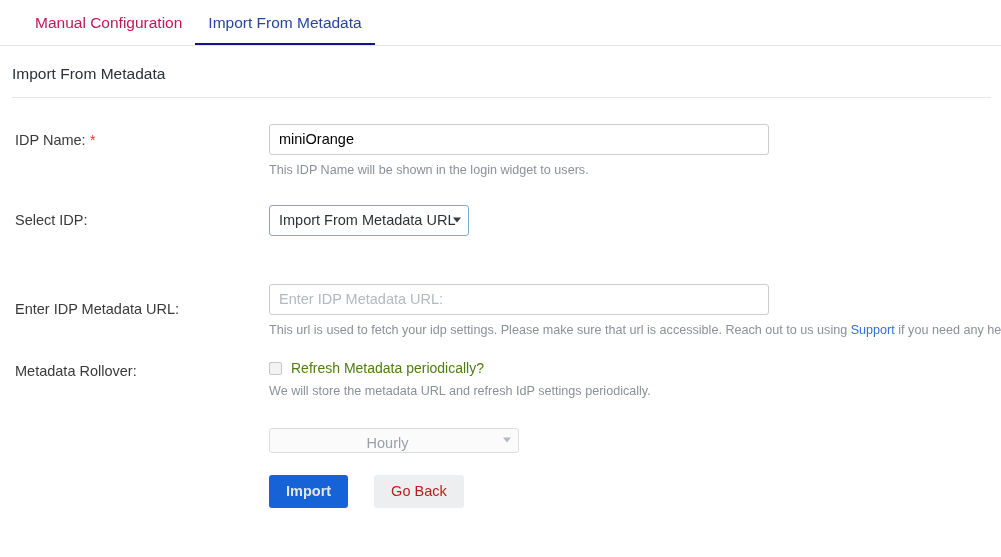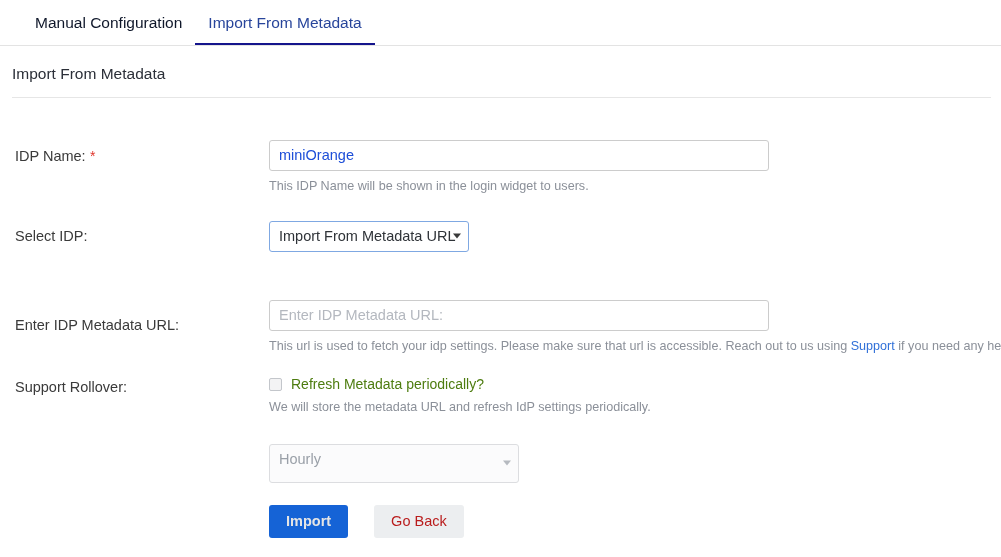--- a/index.html
+++ b/index.html
@@ -22,21 +22,21 @@
     box-sizing: border-box;
     border-bottom: 1px solid #e3e3e3;
     padding-left: 22px;
     display: flex;
     align-items: flex-start;
   }
   .tab {
     font-size: 15.5px;
     line-height: 1;
     padding: 15px 13px 14px 13px;
-    color: #0f172a;
+    color: #be185d;
     cursor: pointer;
     white-space: nowrap;
     position: relative;
     top: 0;
   }
   .tab.active {
     color: #28459b;
     box-shadow: inset 0 -2px 0 0 #14148c;
   }
 
@@ -83,21 +83,21 @@
 
   .txtinput {
     box-sizing: border-box;
     width: 500px;
     height: 31px;
     border: 1px solid #cccccc;
     border-radius: 3px;
     background: #ffffff;
     font-family: "Liberation Sans", sans-serif;
     font-size: 14.5px;
-    color: #1d4ed8;
+    color: #000000;
     padding: 0 9px;
     outline: none;
   }
   .txtinput::placeholder {
     color: #b4b8bf;
   }
 
   .help {
     font-size: 12.6px;
     color: #8b9099;
@@ -139,28 +139,29 @@
     height: 0;
     border-left: 4px solid transparent;
     border-right: 4px solid transparent;
     border-top: 5px solid #3a3a3a;
   }
 
   
   .sel-dis {
     box-sizing: border-box;
     width: 250px;
-    height: 39px;
+    height: 25px;
     border: 1px solid #dcdde0;
     border-radius: 3px;
     background: #fbfbfc;
     font-size: 14.5px;
     color: #9aa0a8;
     padding: 0 22px 0 9px;
     line-height: 29px;
+    text-align: center;
   }
   .caret-dis {
     border-top-color: #b6bac0;
   }
 
   
   .cbrow {
     display: flex;
     align-items: center;
   }
@@ -215,21 +216,21 @@
     <span>Import From Metadata</span>
   </div>
 </div>
 
 <div class="page-head">
   <div class="page-title">Import From Metadata</div>
 </div>
 
 <div class="form">
 
-  <div class="row" style="margin-top:16px;">
+  <div class="row" style="margin-top:0;">
     <div class="lbl-col" style="padding-top:7px;">
       <span class="lbl">IDP Name:</span>
       <span class="req">*</span>
     </div>
     <div class="fld-col">
       <input class="txtinput" type="text" value="miniOrange" style="">
       <div class="help">This IDP Name will be shown in the login widget to users.</div>
     </div>
   </div>
 
@@ -252,21 +253,21 @@
     <div class="fld-col">
       <input class="txtinput" type="text" placeholder="Enter IDP Metadata URL:" style="">
       <div class="help">
         <span>This url is used to fetch your idp settings. Please make sure that url is accessible. Reach out to us using </span><a href="#">Support</a><span> if you need any help</span>
       </div>
     </div>
   </div>
 
   <div class="row" style="margin-top:22px;">
     <div class="lbl-col" style="padding-top:2px;">
-      <span class="lbl">Support Rollover:</span>
+      <span class="lbl">Metadata Rollover:</span>
     </div>
     <div class="fld-col">
       <div class="cbrow">
         <span class="cbox"></span>
         <span class="cblabel">Refresh Metadata periodically?</span>
       </div>
       <div class="help">We will store the metadata URL and refresh IdP settings periodically.</div>
 
       <div class="sel-wrap" style="margin-top:28px;">
         <div class="sel-dis">Hourly</div>

